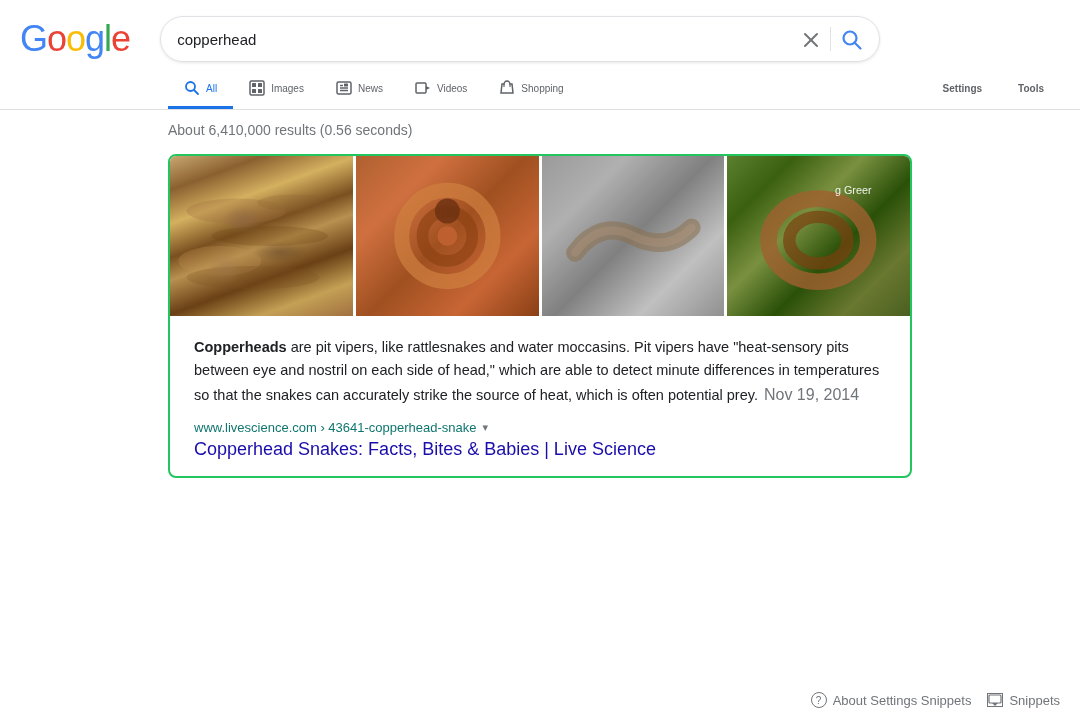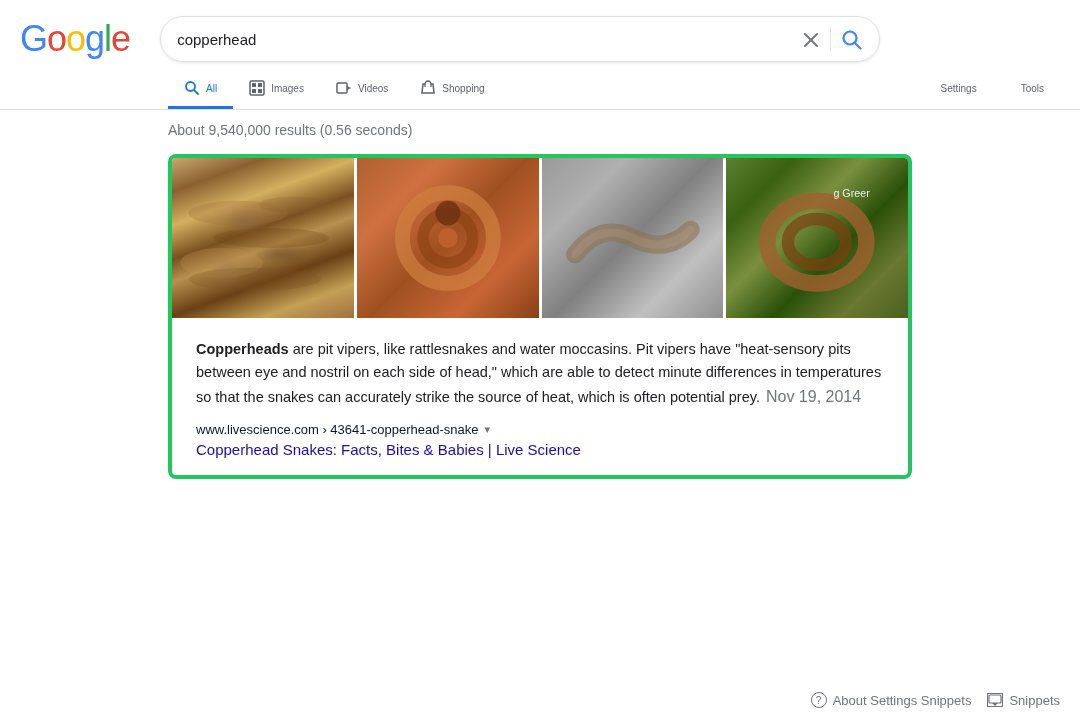--- a/index.html
+++ b/index.html
@@ -94,37 +94,38 @@
       text-decoration: none;
       white-space: nowrap;
     }
     .nav-tab.active {
       color: #1a73e8;
       border-bottom: 3px solid #1a73e8;
     }
     .nav-settings-tools {
       margin-left: auto;
       display: flex;
-      gap: 12px;
+      gap: 4px;
+      font-weight: bold;
     }
     .nav-settings-tools .nav-tab {
       color: #5f6368;
     }
 
     
     .results-count {
       padding: 12px 20px 8px 168px;
       font-size: 14px;
       color: #70757a;
     }
 
     
     .featured-card {
       margin: 8px 168px 16px 168px;
-      border: 4px solid #22c55e;
+      border: 2px solid #22c55e;
       border-radius: 8px;
       overflow: hidden;
       background: #fff;
     }
 
     
     .images-row {
       display: flex;
       height: 160px;
       overflow: hidden;
@@ -184,31 +185,31 @@
     }
     .snippet-url-row {
       margin-top: 12px;
       display: flex;
       align-items: center;
       gap: 6px;
       font-size: 13px;
       color: #202124;
     }
     .snippet-url-text {
-      color: #0f172a;
+      color: #0f766e;
     }
     .snippet-url-arrow {
       color: #70757a;
       font-size: 11px;
     }
     .snippet-title {
       margin-top: 4px;
     }
     .snippet-title a {
-      font-size: 15px;
+      font-size: 18px;
       color: #1a0dab;
       text-decoration: none;
     }
 
     
     .footer-bar {
       position: fixed;
       bottom: 0;
       right: 0;
       padding: 12px 20px;
@@ -291,20 +292,30 @@
     <svg width="16" height="16" viewBox="0 0 16 16">
       <rect x="1" y="1" width="14" height="14" rx="1.5" stroke="#5f6368" stroke-width="1.5" fill="none"></rect>
       <rect x="3" y="3" width="4" height="4" rx="0.5" fill="#5f6368"></rect>
       <rect x="9" y="3" width="4" height="4" rx="0.5" fill="#5f6368"></rect>
       <rect x="3" y="9" width="4" height="4" rx="0.5" fill="#5f6368"></rect>
       <rect x="9" y="9" width="4" height="4" rx="0.5" fill="#5f6368"></rect>
     </svg>
     <span>Images</span>
   </div>
 
+  <div class="nav-tab">
+    <svg width="16" height="16" viewBox="0 0 16 16">
+      <rect x="1" y="2" width="14" height="12" rx="1.5" stroke="#5f6368" stroke-width="1.5" fill="none"></rect>
+      <line x1="4" y1="5.5" x2="7" y2="5.5" stroke="#5f6368" stroke-width="1.5"></line>
+      <line x1="4" y1="8" x2="12" y2="8" stroke="#5f6368" stroke-width="1.5"></line>
+      <line x1="4" y1="10.5" x2="12" y2="10.5" stroke="#5f6368" stroke-width="1.5"></line>
+      <rect x="8" y="3.5" width="4" height="3" rx="0.5" fill="#5f6368"></rect>
+    </svg>
+    <span>News</span>
+  </div>
 
   <div class="nav-tab">
     <svg width="16" height="16" viewBox="0 0 16 16">
       <rect x="1" y="3" width="10" height="10" rx="1" stroke="#5f6368" stroke-width="1.5" fill="none"></rect>
       <polygon points="11,6 15,8 11,10" fill="#5f6368"></polygon>
     </svg>
     <span>Videos</span>
   </div>
 
   <div class="nav-tab">
@@ -321,21 +332,21 @@
     <div class="nav-tab">
       <span>Settings</span>
     </div>
     <div class="nav-tab">
       <span>Tools</span>
     </div>
   </div>
 </div>
 
 <div class="results-count">
-  <span>About 9,540,000 results (0.56 seconds)</span>
+  <span>About 6,410,000 results (0.56 seconds)</span>
 </div>
 
 <div class="featured-card">
 
   <div class="images-row">
 
     <div class="snake-img snake-img-1" style="background: linear-gradient(160deg, #c8a870 0%, #8b6030 15%, #d4b060 30%, #7a5020 45%, #b89050 55%, #6a4015 70%, #c4a055 85%, #a07040 100%); position:relative;">
       <svg width="100%" height="100%" viewBox="0 0 220 160" style="position:absolute;top:0;left:0;opacity:0.6">
         <ellipse cx="80" cy="50" rx="60" ry="15" fill="#a07040" opacity="0.5"></ellipse>
         <ellipse cx="120" cy="80" rx="70" ry="12" fill="#6a4010" opacity="0.4"></ellipse>

